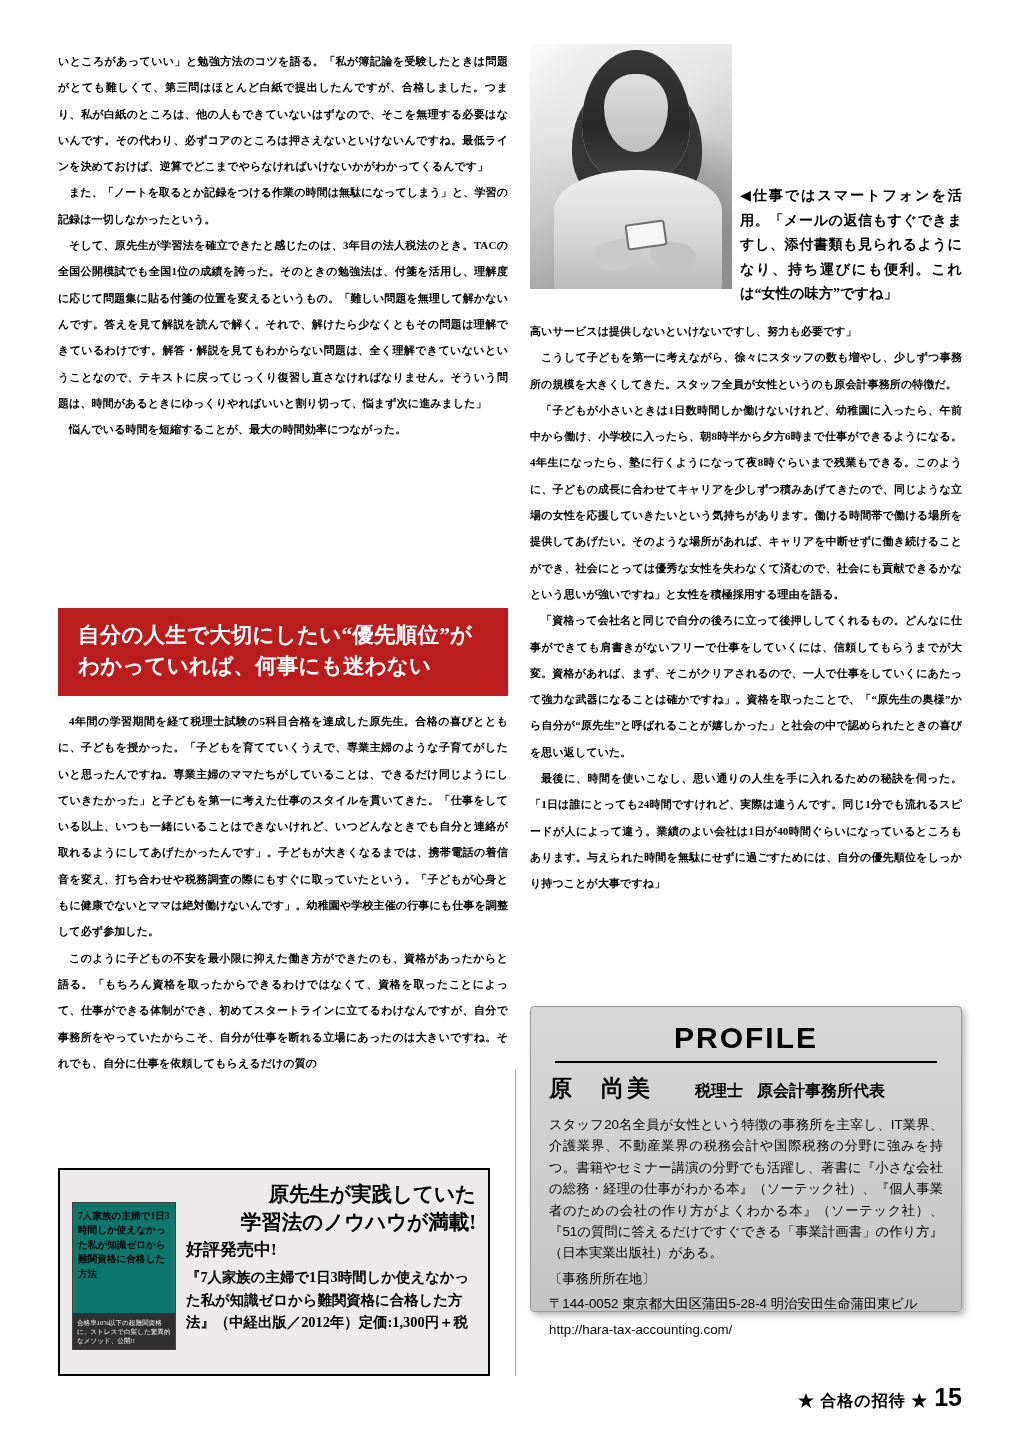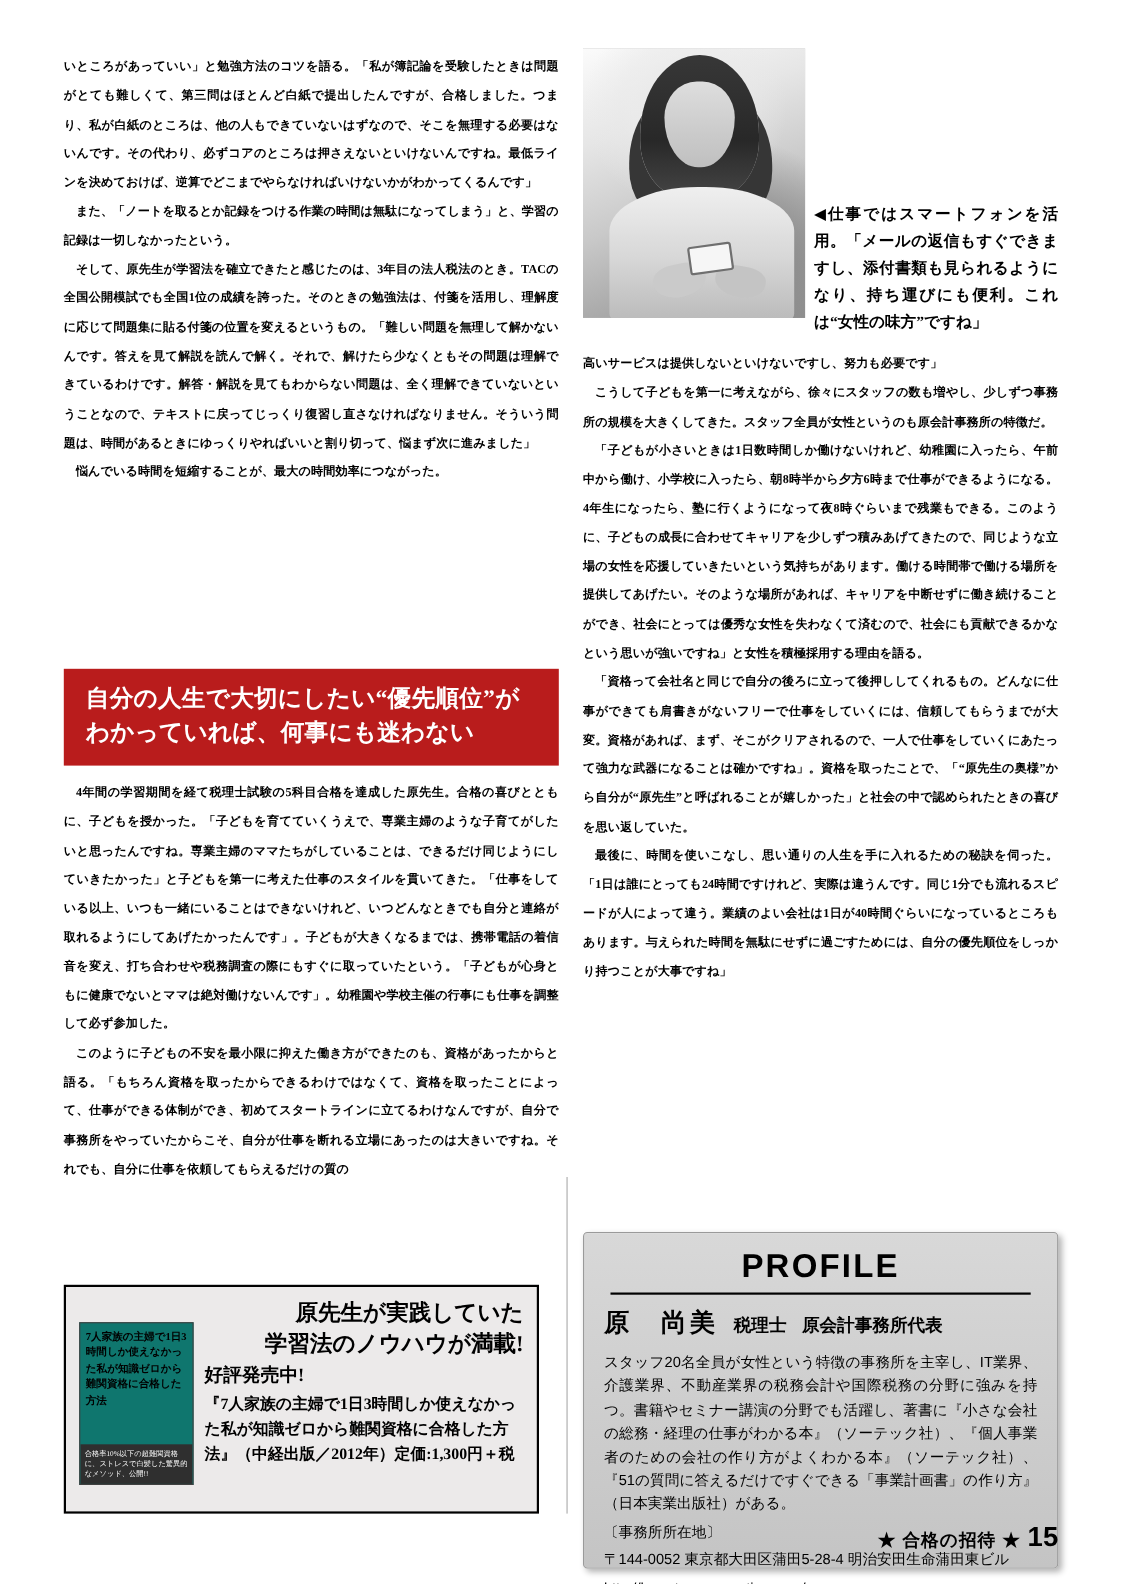--- a/index.html
+++ b/index.html
@@ -201,21 +201,21 @@
     font-size: 14.4px;
     line-height: 22.6px;
     font-weight: bold;
     margin-top: 4px;
   }
 
   
   .profile-box {
     position: absolute;
     left: 530px;
-    top: 1120px;
+    top: 1006px;
     width: 432px;
     height: 306px;
     background: linear-gradient(180deg,#d8d8d8,#c4c4c4);
     border: 1px solid #9a9a9a;
     border-radius: 4px;
     box-shadow: 3px 3px 6px rgba(0,0,0,0.3);
     padding: 14px 18px;
   }
   .profile-title {
     text-align: center;
@@ -236,20 +236,21 @@
     margin-bottom: 10px;
   }
   .pn-name {
     font-size: 23px;
     font-weight: bold;
     letter-spacing: 3px;
   }
   .pn-role {
     font-size: 16px;
     font-weight: bold;
+    margin-left: 28px;
   }
   .pn-org {
     font-size: 16px;
     font-weight: bold;
   }
   .profile-body {
     font-size: 13.3px;
     line-height: 21.4px;
     text-align: justify;
     font-family: "Liberation Sans", sans-serif;

